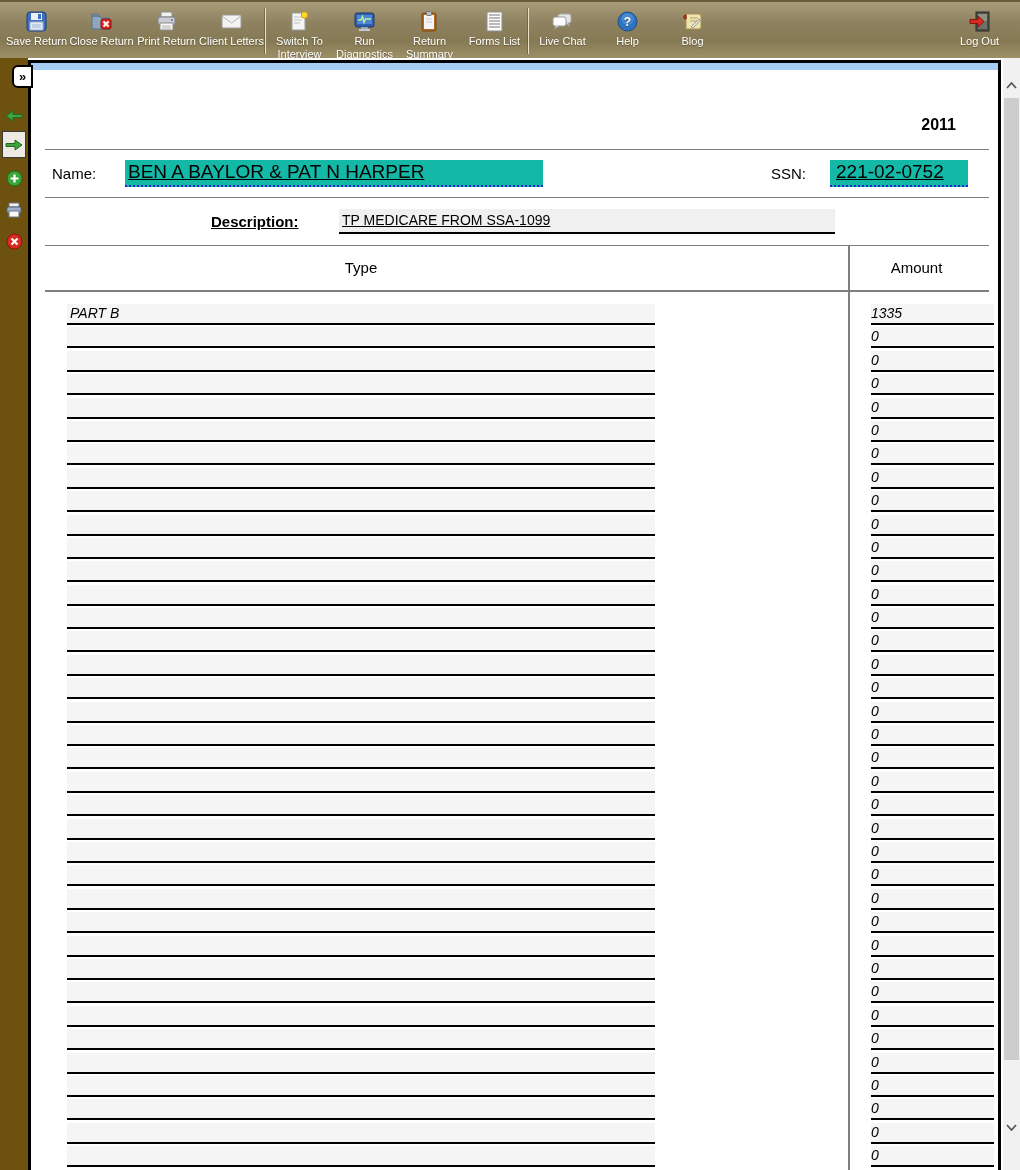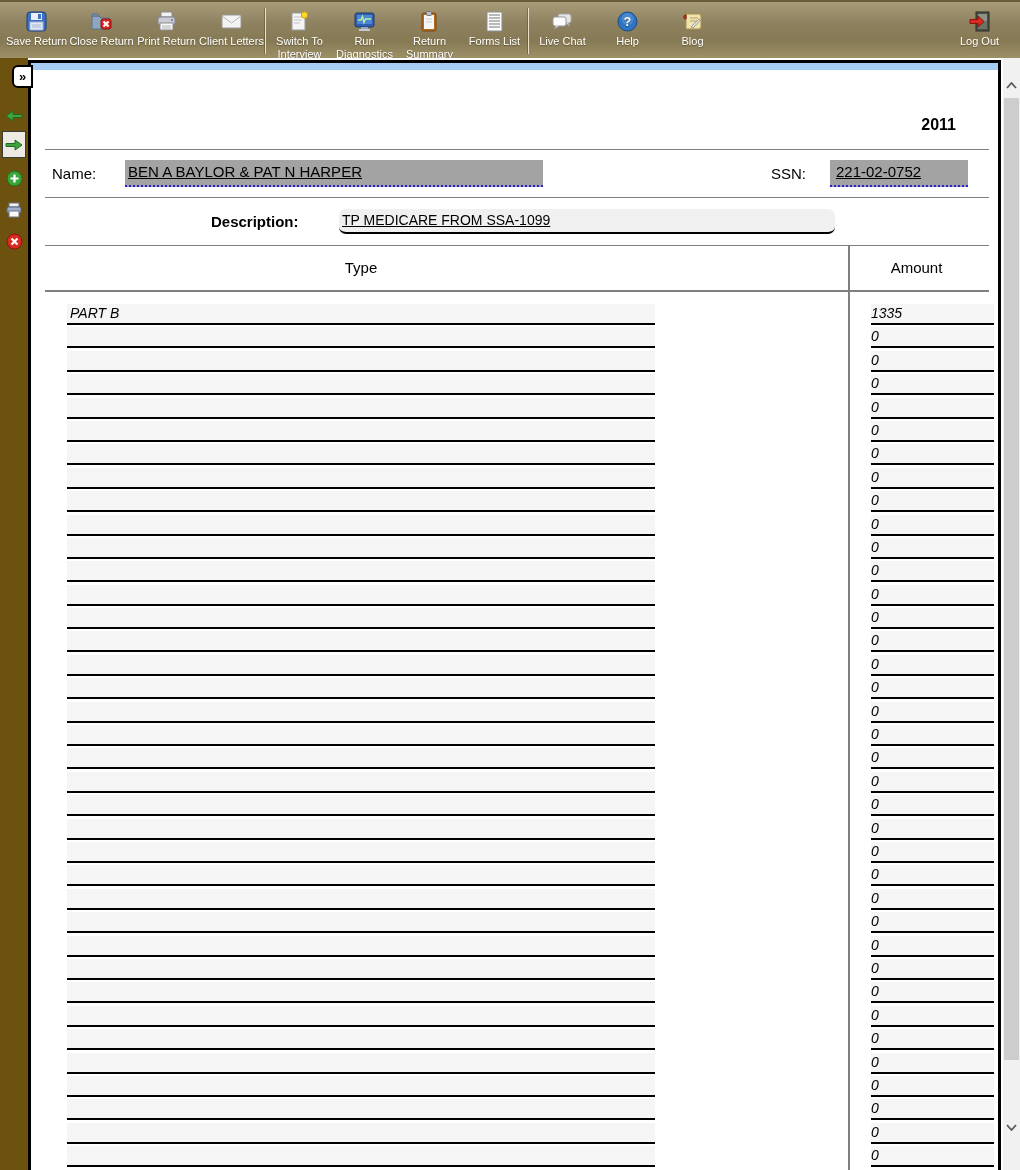--- a/index.html
+++ b/index.html
@@ -38,28 +38,28 @@
     border:3px solid #000;border-bottom:none;box-sizing:border-box;background:#fff;
   }
   .blue-strip{height:7px;background:#a5cdf3;}
   .form{position:relative;height:1100px;overflow:hidden;background:#fff;color:#000;}
   .hline{position:absolute;left:14px;right:9px;height:1px;background:#7f7f7f;}
   .page-title{position:absolute;left:0;right:0;top:46px;text-align:center;font-size:16px;font-weight:bold;}
   .page-year{position:absolute;right:42px;top:46px;font-size:16px;font-weight:bold;}
   .flabel{position:absolute;font-size:15px;}
   .flabel.bold{font-weight:bold;}
   .yfield{
-    position:absolute;height:27px;background:#a3a3a3;box-sizing:border-box;
-    border-bottom:2px dotted #2323cf;font-size:15px;line-height:24px;padding-left:3px;
+    position:absolute;height:27px;background:#14b8a6;box-sizing:border-box;
+    border-bottom:2px dotted #2323cf;font-size:19px;line-height:24px;padding-left:3px;
     text-decoration:underline;white-space:nowrap;overflow:hidden;
   }
   .gfield{
     position:absolute;height:25px;background:#f0f0f0;box-sizing:border-box;
     border-bottom:2px solid #000;font-size:14px;line-height:22px;padding-left:3px;
-    text-decoration:underline;white-space:nowrap;overflow:hidden;border-radius:7px;
+    text-decoration:underline;white-space:nowrap;overflow:hidden;
   }
   .col-head{position:absolute;top:189px;font-size:15px;text-align:center;}
   .vline{position:absolute;top:175px;bottom:0;left:817px;width:2px;background:#7f7f7f;}
   .hline.thick{height:2px;}
   .rows{position:absolute;left:0;right:0;top:234px;bottom:0;overflow:hidden;}
   .trow{position:relative;height:21px;margin-bottom:2.4px;font-style:italic;}
   .tfield{
     position:absolute;top:0;height:21px;background:#f5f5f5;box-sizing:border-box;
     border-bottom:2px solid #000;font-size:14px;line-height:18px;white-space:nowrap;overflow:hidden;
   }
@@ -267,21 +267,21 @@
 
       <div class="page-year">2011</div>
       <div class="hline" style="top:79px;"></div>
 
       <div class="flabel" style="left:21px;top:95px;">Name:</div>
       <div class="yfield" style="left:94px;top:90px;width:418px;">BEN A BAYLOR &amp; PAT N HARPER</div>
       <div class="flabel" style="left:740px;top:95px;">SSN:</div>
       <div class="yfield" style="left:799px;top:90px;width:138px;padding-left:6px;">221-02-0752</div>
       <div class="hline" style="top:127px;"></div>
 
-      <div class="flabel bold" style="left:180px;top:143px;">Description:</div>
+      <div class="flabel bold" style="left:180px;top:143px;text-decoration:underline;">Description:</div>
       <div class="gfield" style="left:308px;top:139px;width:496px;">TP MEDICARE FROM SSA-1099</div>
 
       <div class="hline" style="top:175px;"></div>
       <div class="col-head" style="left:36px;width:588px;">Type</div>
       <div class="col-head" style="left:824px;width:123px;">Amount</div>
       <div class="hline thick" style="top:220px;"></div>
       <div class="vline"></div>
 
       <div class="rows">
           <div class="trow">

